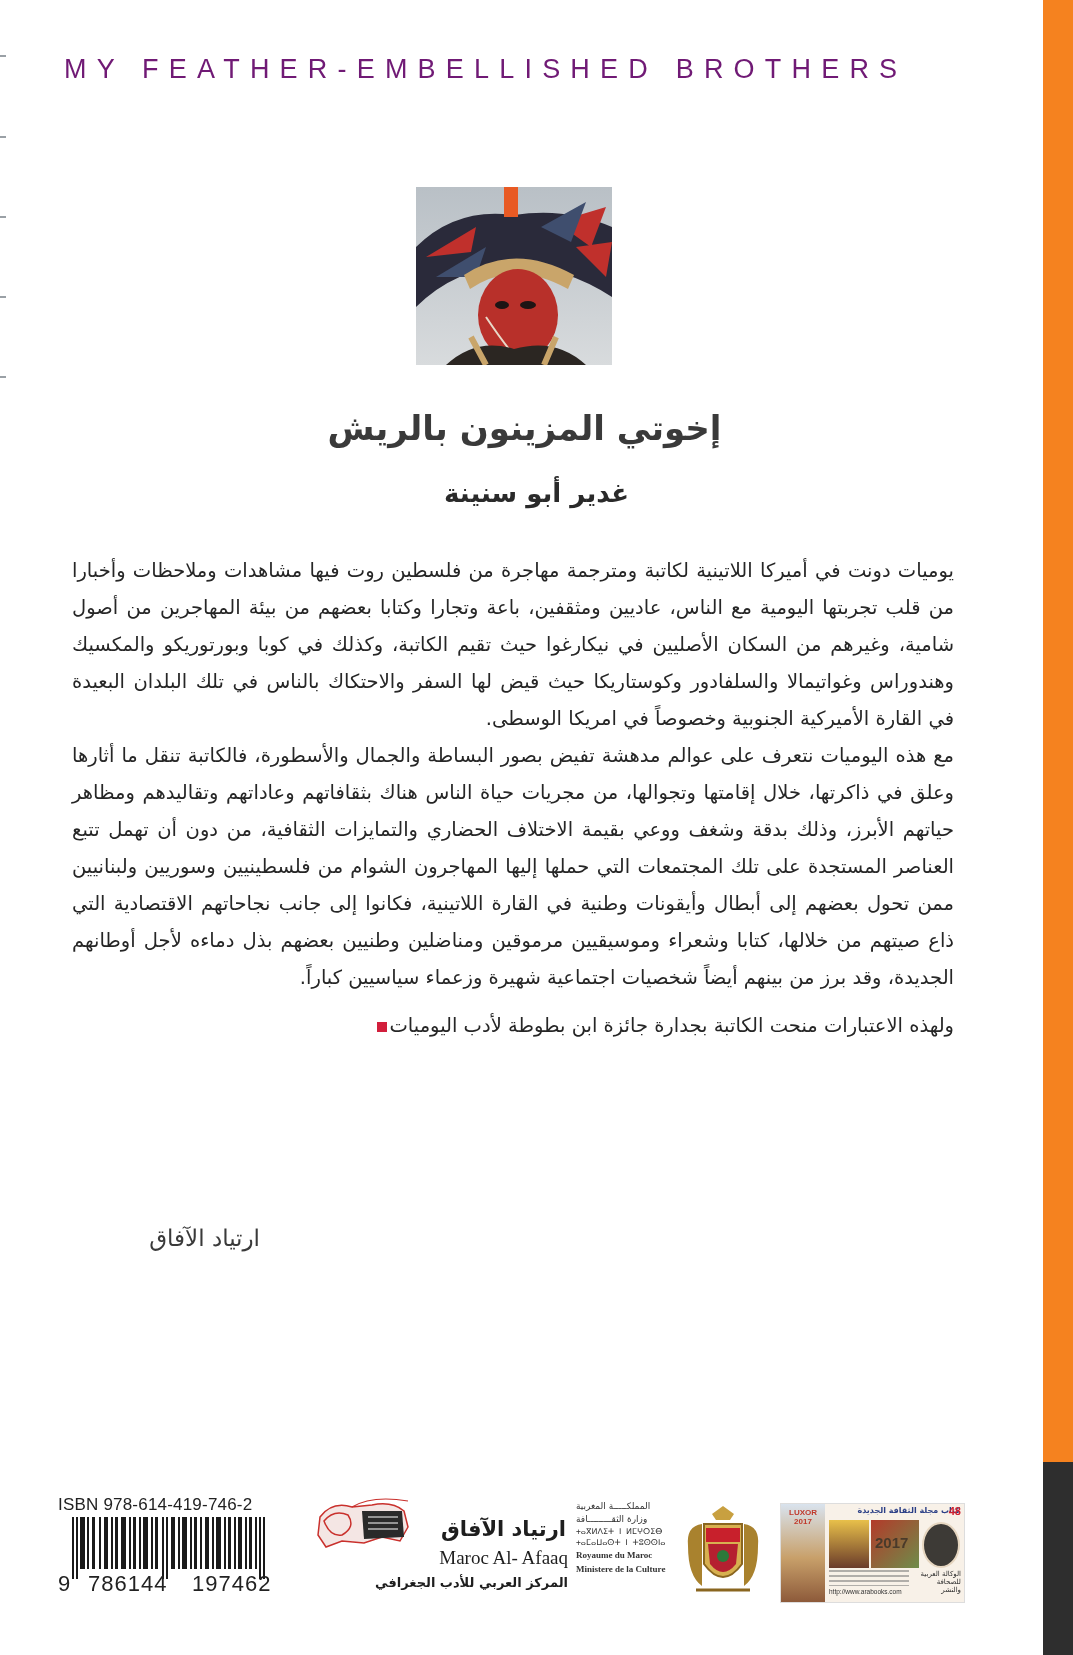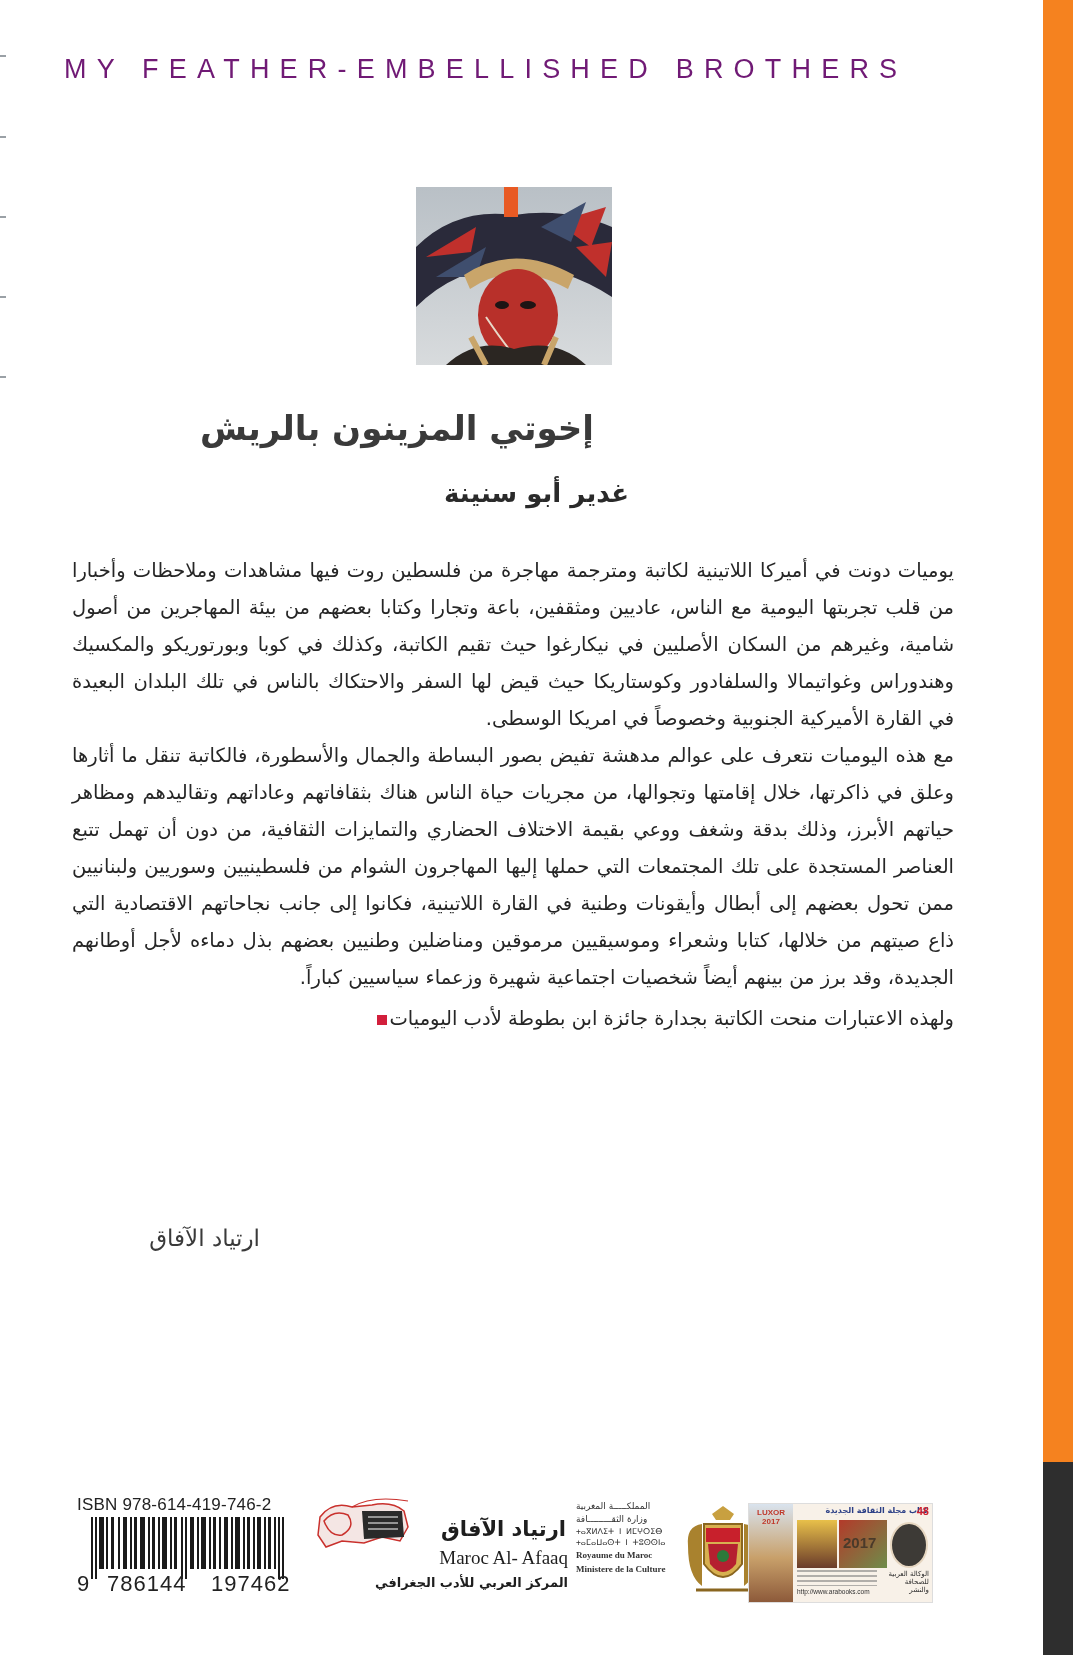--- a/index.html
+++ b/index.html
@@ -19,47 +19,47 @@
       letter-spacing: 10.2px; color: #701a75; white-space: nowrap;
     }
 
     .photo {
       position: absolute; left: 416px; top: 187px; width: 196px; height: 178px;
       overflow: hidden; background: #c9cccf;
     }
     .photo svg { display: block; width: 100%; height: 100%; }
 
     .ar-title {
-      position: absolute; left: 200px; top: 408px; width: 673px; text-align: left;
+      position: absolute; left: 188px; top: 408px; width: 673px; text-align: center;
       direction: rtl; font-family: "DejaVu Sans", sans-serif; font-weight: bold;
       font-size: 34px; color: #3a3a3a;
     }
     .ar-author {
       position: absolute; left: 200px; top: 478px; width: 673px; text-align: center;
       direction: rtl; font-family: "DejaVu Sans", sans-serif; font-weight: bold;
       font-size: 26px; color: #2a2a2a;
     }
 
     .blurb {
       position: absolute; left: 72px; top: 552px; width: 882px;
       direction: rtl; text-align: justify; text-align-last: right;
       font-family: "DejaVu Sans", sans-serif; font-size: 19.5px; line-height: 37px;
       color: #262626;
     }
     .blurb p { margin: 0; }
-    .blurb .closing { margin-top: 4px; }
+    .blurb .closing { margin-top: 11px; }
     .end-mark { display: inline-block; width: 10px; height: 10px; background: #d21f3c; margin-right: 2px; vertical-align: middle; }
 
     .signature {
       position: absolute; left: 60px; top: 1225px; width: 200px;
       direction: rtl; text-align: right; font-family: "DejaVu Serif", serif;
       font-size: 23px; color: #3a3a3a;
     }
 
-    .isbn-block { position: absolute; left: 77px; top: 1495px; width: 228px; height: 115px; }
+    .isbn-block { position: absolute; left: 58px; top: 1495px; width: 228px; height: 115px; }
     .isbn-text { font-family: "Liberation Sans", sans-serif; font-size: 17px; color: #222; white-space: nowrap; letter-spacing: 0.2px; }
     .barcode { position: relative; height: 62px; margin-top: 2px; }
     .barcode svg { display: block; }
     .isbn-digits { position: relative; margin-top: -8px; font-family: "Liberation Sans", sans-serif; font-size: 22px; color: #222; white-space: nowrap; }
     .isbn-digits .d0 { position: absolute; left: 0; }
     .isbn-digits .d1 { position: absolute; left: 30px; letter-spacing: 1px; }
     .isbn-digits .d2 { position: absolute; left: 134px; letter-spacing: 1px; }
 
     .publisher { position: absolute; left: 312px; top: 1497px; width: 258px; height: 110px; }
     .publisher-emblem { position: absolute; left: 0; top: 0; width: 110px; height: 62px; }
@@ -67,21 +67,21 @@
     .publisher-name-en { position: absolute; right: 2px; top: 50px; font-family: "Liberation Serif", serif; font-size: 19px; color: #1e1e1e; }
     .publisher-tagline { position: absolute; right: 2px; top: 78px; direction: rtl; font-weight: bold; font-size: 13px; color: #1e1e1e; white-space: nowrap; }
 
     .ministry { position: absolute; left: 576px; top: 1500px; width: 190px; height: 110px; }
     .ministry-text { position: absolute; left: 0; top: 0; width: 105px; }
     .m-ar { direction: rtl; text-align: left; font-size: 9px; color: #333; line-height: 13px; white-space: nowrap; }
     .m-tf { font-family: "DejaVu Sans Mono", monospace; font-size: 8px; color: #333; line-height: 11px; white-space: nowrap; }
     .m-fr { font-family: "Liberation Serif", serif; font-weight: bold; font-size: 9px; color: #333; line-height: 14px; white-space: nowrap; }
     .coat { position: absolute; left: 106px; top: 6px; width: 82px; height: 92px; }
 
-    .award { position: absolute; left: 748px; top: 1503px; width: 185px; height: 100px; border: 1px solid #ddd; background: #f8f1e8; overflow: hidden; }
+    .award { position: absolute; left: 780px; top: 1503px; width: 185px; height: 100px; border: 1px solid #ddd; background: #f8f1e8; overflow: hidden; }
     .award-left { position: absolute; left: 0; top: 0; width: 44px; height: 100%; background: linear-gradient(#d9e3ee, #c8a06a 55%, #8d5a3a); }
     .award-year-tag { position: absolute; left: 2px; top: 4px; width: 40px; text-align: center; font-family: "Liberation Sans", sans-serif; font-size: 8px; font-weight: bold; color: #c0392b; line-height: 9px; }
     .award-head { position: absolute; left: 46px; top: 2px; right: 4px; height: 12px; direction: rtl; font-size: 8px; font-weight: bold; color: #2b3f86; white-space: nowrap; overflow: hidden; }
     .award-num { position: absolute; right: 3px; top: 1px; font-family: "Liberation Sans", sans-serif; font-weight: bold; font-size: 11px; color: #d0202e; }
     .award-photo { position: absolute; left: 48px; top: 16px; width: 40px; height: 48px; background: linear-gradient(#e8c04a, #6a3b2a); }
     .award-banner { position: absolute; left: 90px; top: 16px; width: 48px; height: 48px; background: linear-gradient(135deg,#b33a2a,#6e8d4a); }
     .award-yr { position: absolute; left: 94px; top: 30px; font-family: "Liberation Sans", sans-serif; font-weight: bold; font-size: 15px; color: #4a3a2a; }
     .award-oval { position: absolute; left: 141px; top: 18px; width: 38px; height: 46px; border-radius: 50%; background: #3d3a36; border: 2px solid #e6d6c0; }
     .award-url { position: absolute; left: 48px; top: 84px; font-family: "Liberation Sans", sans-serif; font-size: 6.5px; color: #333; white-space: nowrap; }
     .award-lines { position: absolute; left: 48px; top: 66px; width: 80px; height: 16px; background: repeating-linear-gradient(#777 0 2px, transparent 2px 5px); opacity: .55; }

